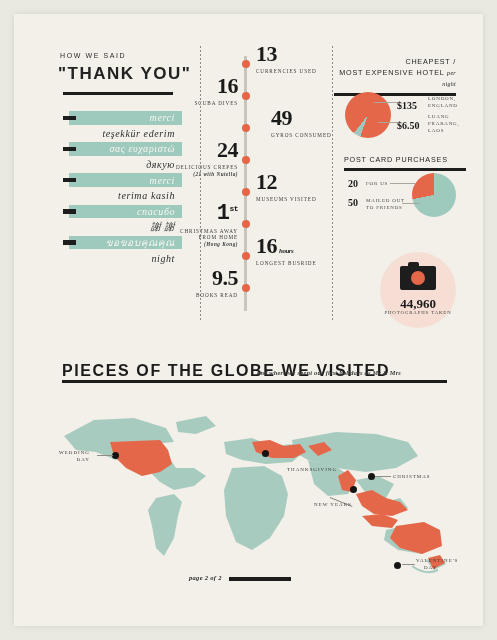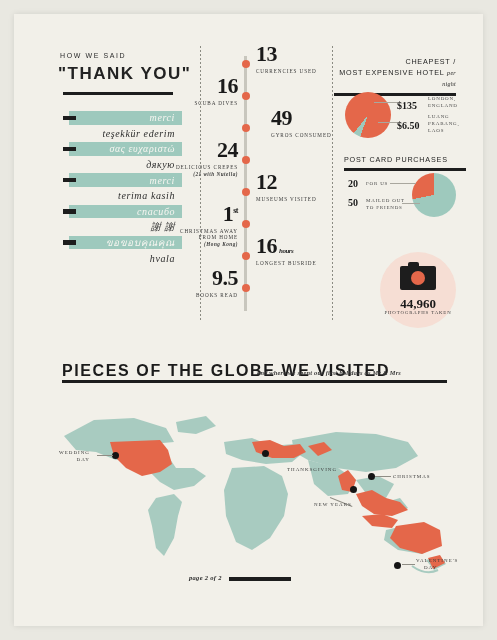--- a/index.html
+++ b/index.html
@@ -200,21 +200,21 @@
         </div>
         <div class="lang-row plain">
           <div class="txt">謝 謝</div>
         </div>
         <div class="lang-row filled">
           <div class="bar"></div>
           <div class="nub"></div>
           <div class="txt">ขอขอบคุณคุณ</div>
         </div>
         <div class="lang-row plain">
-          <div class="txt">hvala</div>
+          <div class="txt">night</div>
         </div>
       </div>
 
     <div class="dotline" id="dot-a"></div>
     <div class="dotline" id="dot-b"></div>
 
     <div class="timeline"></div>
     <div id="ticks">
         <div class="tick" style="position: absolute; left: 228px; top: 46px;"></div>
         <div class="tick" style="position: absolute; left: 228px; top: 78px;"></div>
@@ -241,21 +241,21 @@
         <div class="stat left" style="left: 150px; width: 74px; top: 126px; text-align: right;">
           <div class="num" style="font-size: 22px;"><span>24</span></div>
           <div class="cap">DELICIOUS CREPES</div>
           <div class="cap2">(21 with Nutella)</div>
         </div>
         <div class="stat right" style="left: 242px; width: 78px; top: 158px;">
           <div class="num" style="font-size: 22px;"><span>12</span></div>
           <div class="cap">MUSEUMS VISITED</div>
         </div>
         <div class="stat left" style="left: 150px; width: 74px; top: 190px;">
-          <div class="num" style="font-size: 22px;"><span>1</span><span class="sup">st</span></div>
+          <div class="num" style="font-size: 22px; font-family: Liberation Mono, monospace;"><span>1</span><span class="sup">st</span></div>
           <div class="cap">CHRISTMAS AWAY FROM HOME</div>
           <div class="cap2">(Hong Kong)</div>
         </div>
         <div class="stat right" style="left: 242px; width: 78px; top: 222px;">
           <div class="num" style="font-size: 22px;"><span>16</span><span class="unit">hours</span></div>
           <div class="cap">LONGEST BUSRIDE</div>
         </div>
         <div class="stat left" style="left: 150px; width: 74px; top: 254px;">
           <div class="num" style="font-size: 22px;"><span>9.5</span></div>
           <div class="cap">BOOKS READ</div>

